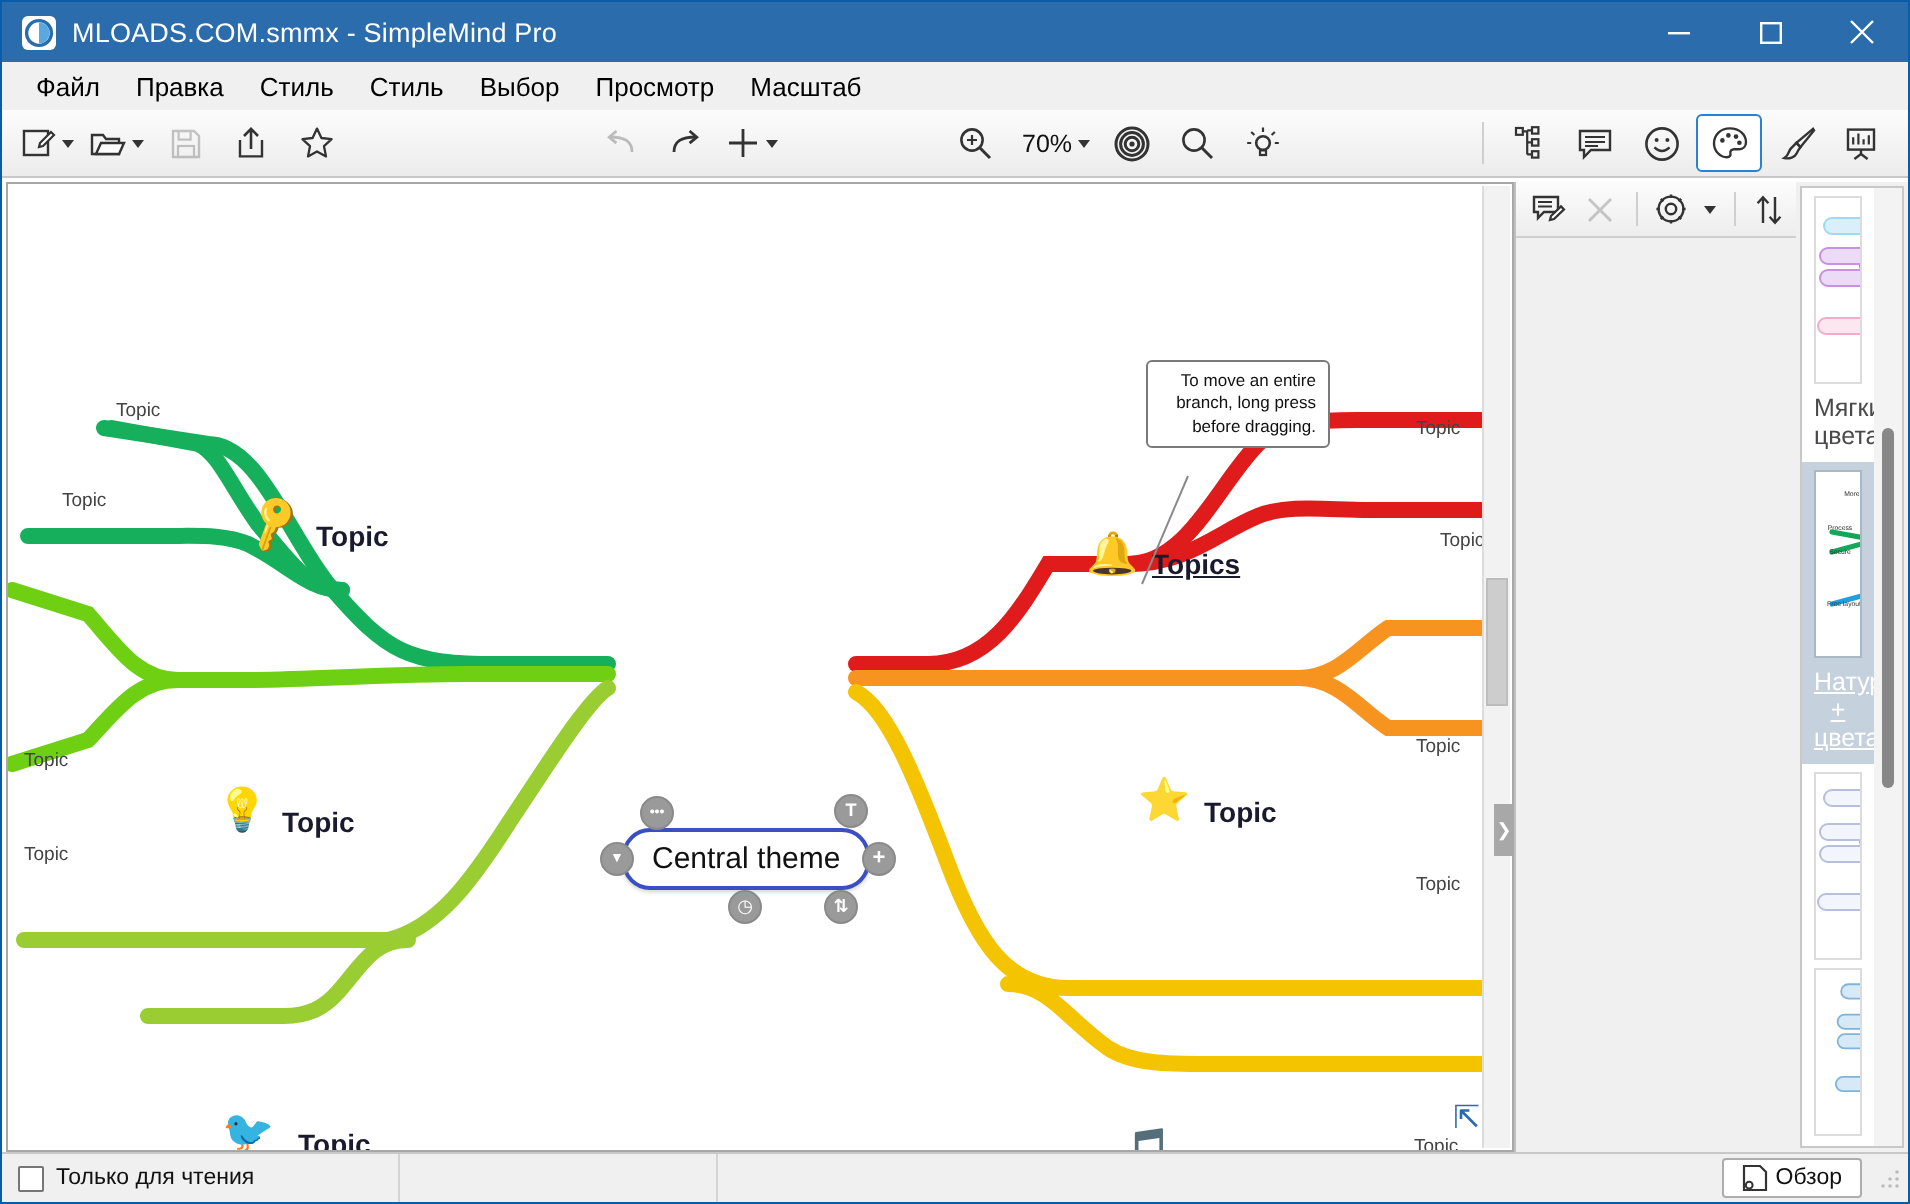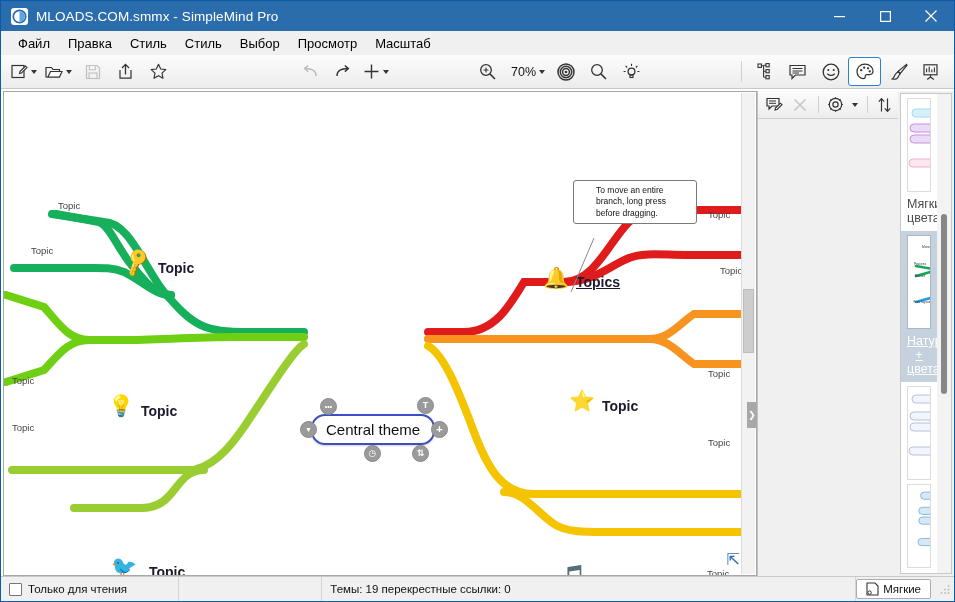--- a/index.html
+++ b/index.html
@@ -71,21 +71,21 @@
     box-shadow:0 1px 2px rgba(0,0,0,.18);
   }
   .handle{
     position:absolute;width:15px;height:15px;border-radius:50%;
     background:#9a9a9a;border:1px solid #8a8a8a;color:#fff;
     font-size:9px;display:flex;align-items:center;justify-content:center;
     line-height:1;font-weight:bold;
   }
   .tooltip{
     position:absolute;background:#fff;border:1px solid #7a7a7a;border-radius:3px;
-    padding:4px 22px;font-size:8.5px;line-height:1.35;text-align:left;color:#111;
+    padding:4px 6px;font-size:8.5px;line-height:1.35;text-align:right;color:#111;
     width:78px;
   }
   .emoji{position:absolute;font-size:21px;line-height:1;}
 
   
   .vscroll{
     position:absolute;right:1px;top:1px;bottom:1px;width:13px;background:#f2f2f2;
     border-left:1px solid #dcdcdc;
   }
   .vthumb{position:absolute;left:1px;right:1px;top:196px;height:62px;background:#cdcdcd;border:1px solid #bdbdbd;}
@@ -686,28 +686,27 @@
       </div>
     </div>
   </div>
 
   <div class="statusbar">
     <div class="sb-cell" style="width:182px">
       <span class="sb-chk"></span>
       <span>Только для чтения</span>
     </div>
     <div class="sb-cell" style="width:142px"></div>
-    <div class="sb-cell" style="width:583px">Темы: 19 перекрестные ссылки: 0</div>
     <div class="sb-flex"></div>
     <div class="sb-btn">
       <svg width="13" height="14" viewBox="0 0 13 14">
         <path d="M1 1 H9 L12 4 V13 H1 Z" fill="none" stroke="#333" stroke-width="1.1"></path>
         <circle cx="3.6" cy="10.6" r="1.7" fill="none" stroke="#333" stroke-width="1"></circle>
       </svg>
-      <span>Мягкие</span>
+      <span>Обзор</span>
     </div>
     <div class="sb-grip">
       <svg width="12" height="12" viewBox="0 0 12 12">
         <circle cx="9.5" cy="3" r=".9" fill="#888"></circle>
           <circle cx="9.5" cy="6.5" r=".9" fill="#888"></circle>
         <circle cx="6" cy="6.5" r=".9" fill="#888"></circle>
           <circle cx="9.5" cy="10" r=".9" fill="#888"></circle>
         <circle cx="6" cy="10" r=".9" fill="#888"></circle>
           <circle cx="2.5" cy="10" r=".9" fill="#888"></circle>
       </svg>

